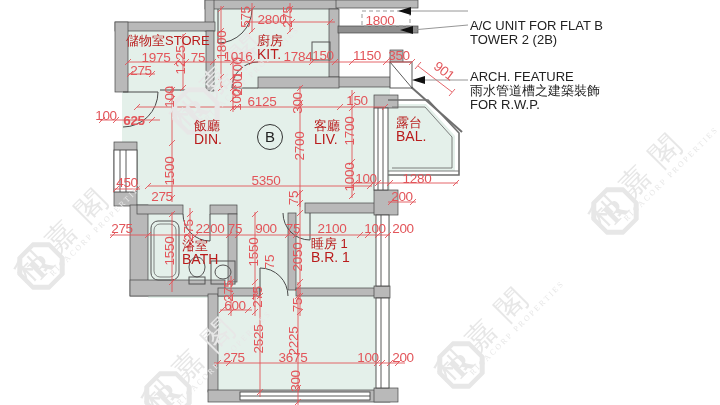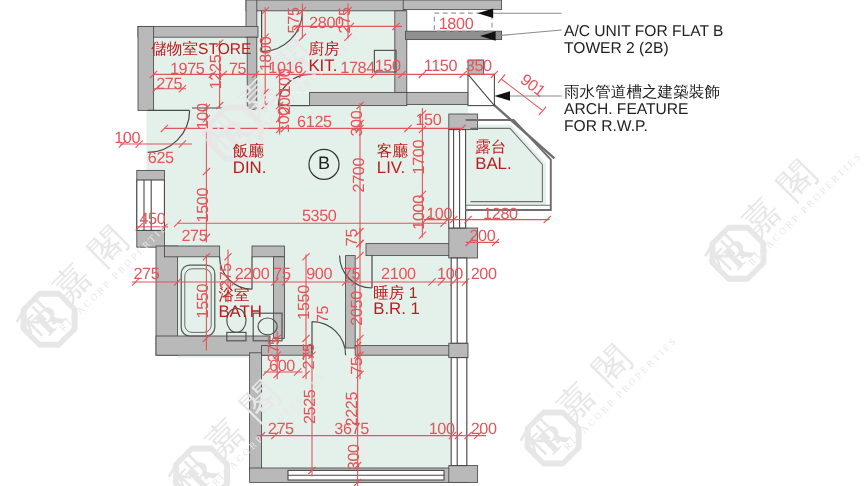--- a/index.html
+++ b/index.html
@@ -337,21 +337,21 @@
       <span class="dim" style="left: 141px; top: 70px;">275</span>
       <span class="dim" style="left: 238px; top: 56px;">1016</span>
       <span class="dim" style="left: 298px; top: 56px;">1784</span>
       <span class="dim" style="left: 323px; top: 55px;">150</span>
       <span class="dim" style="left: 367px; top: 55px;">1150</span>
       <span class="dim" style="left: 399px; top: 55px;">350</span>
       <span class="dim" style="left: 272px; top: 19px;">2800</span>
       <span class="dim" style="left: 380px; top: 20px;">1800</span>
       <span class="dim" style="left: 262px; top: 101px;">6125</span>
       <span class="dim" style="left: 106px; top: 115px;">100</span>
-      <span class="dim" style="left: 134px; top: 131px;">625</span>
+      <span class="dim" style="left: 134px; top: 120px; font-weight: bold;">625</span>
       <span class="dim" style="left: 357px; top: 100px;">150</span>
       <span class="dim" style="left: 266px; top: 180px;">5350</span>
       <span class="dim" style="left: 127px; top: 182px;">450</span>
       <span class="dim" style="left: 366px; top: 178px;">100</span>
       <span class="dim" style="left: 417px; top: 178px;">1280</span>
       <span class="dim" style="left: 402px; top: 196px;">200</span>
       <span class="dim" style="left: 162px; top: 196px;">275</span>
       <span class="dim" style="left: 122px; top: 228px;">275</span>
       <span class="dim" style="left: 210px; top: 228px;">2200</span>
       <span class="dim" style="left: 235px; top: 228px;">75</span>
@@ -420,20 +420,20 @@
         <div>睡房 1</div>
         <div>B.R. 1</div>
       </div>
     </div>
   <div id="annlayer" class="layer">
       <div class="ann" style="left: 470px; top: 19px;">
         <div>A/C UNIT FOR FLAT B</div>
         <div>TOWER 2 (2B)</div>
       </div>
       <div class="ann" style="left: 470px; top: 70px;">
+        <div>ARCH. FEATURE</div>
         <div>雨水管道槽之建築裝飾</div>
-        <div>ARCH. FEATURE</div>
         <div>FOR R.W.P.</div>
       </div>
     </div>
 
   <div id="unit-badge">B</div>
 </div>
 
 </body></html>

